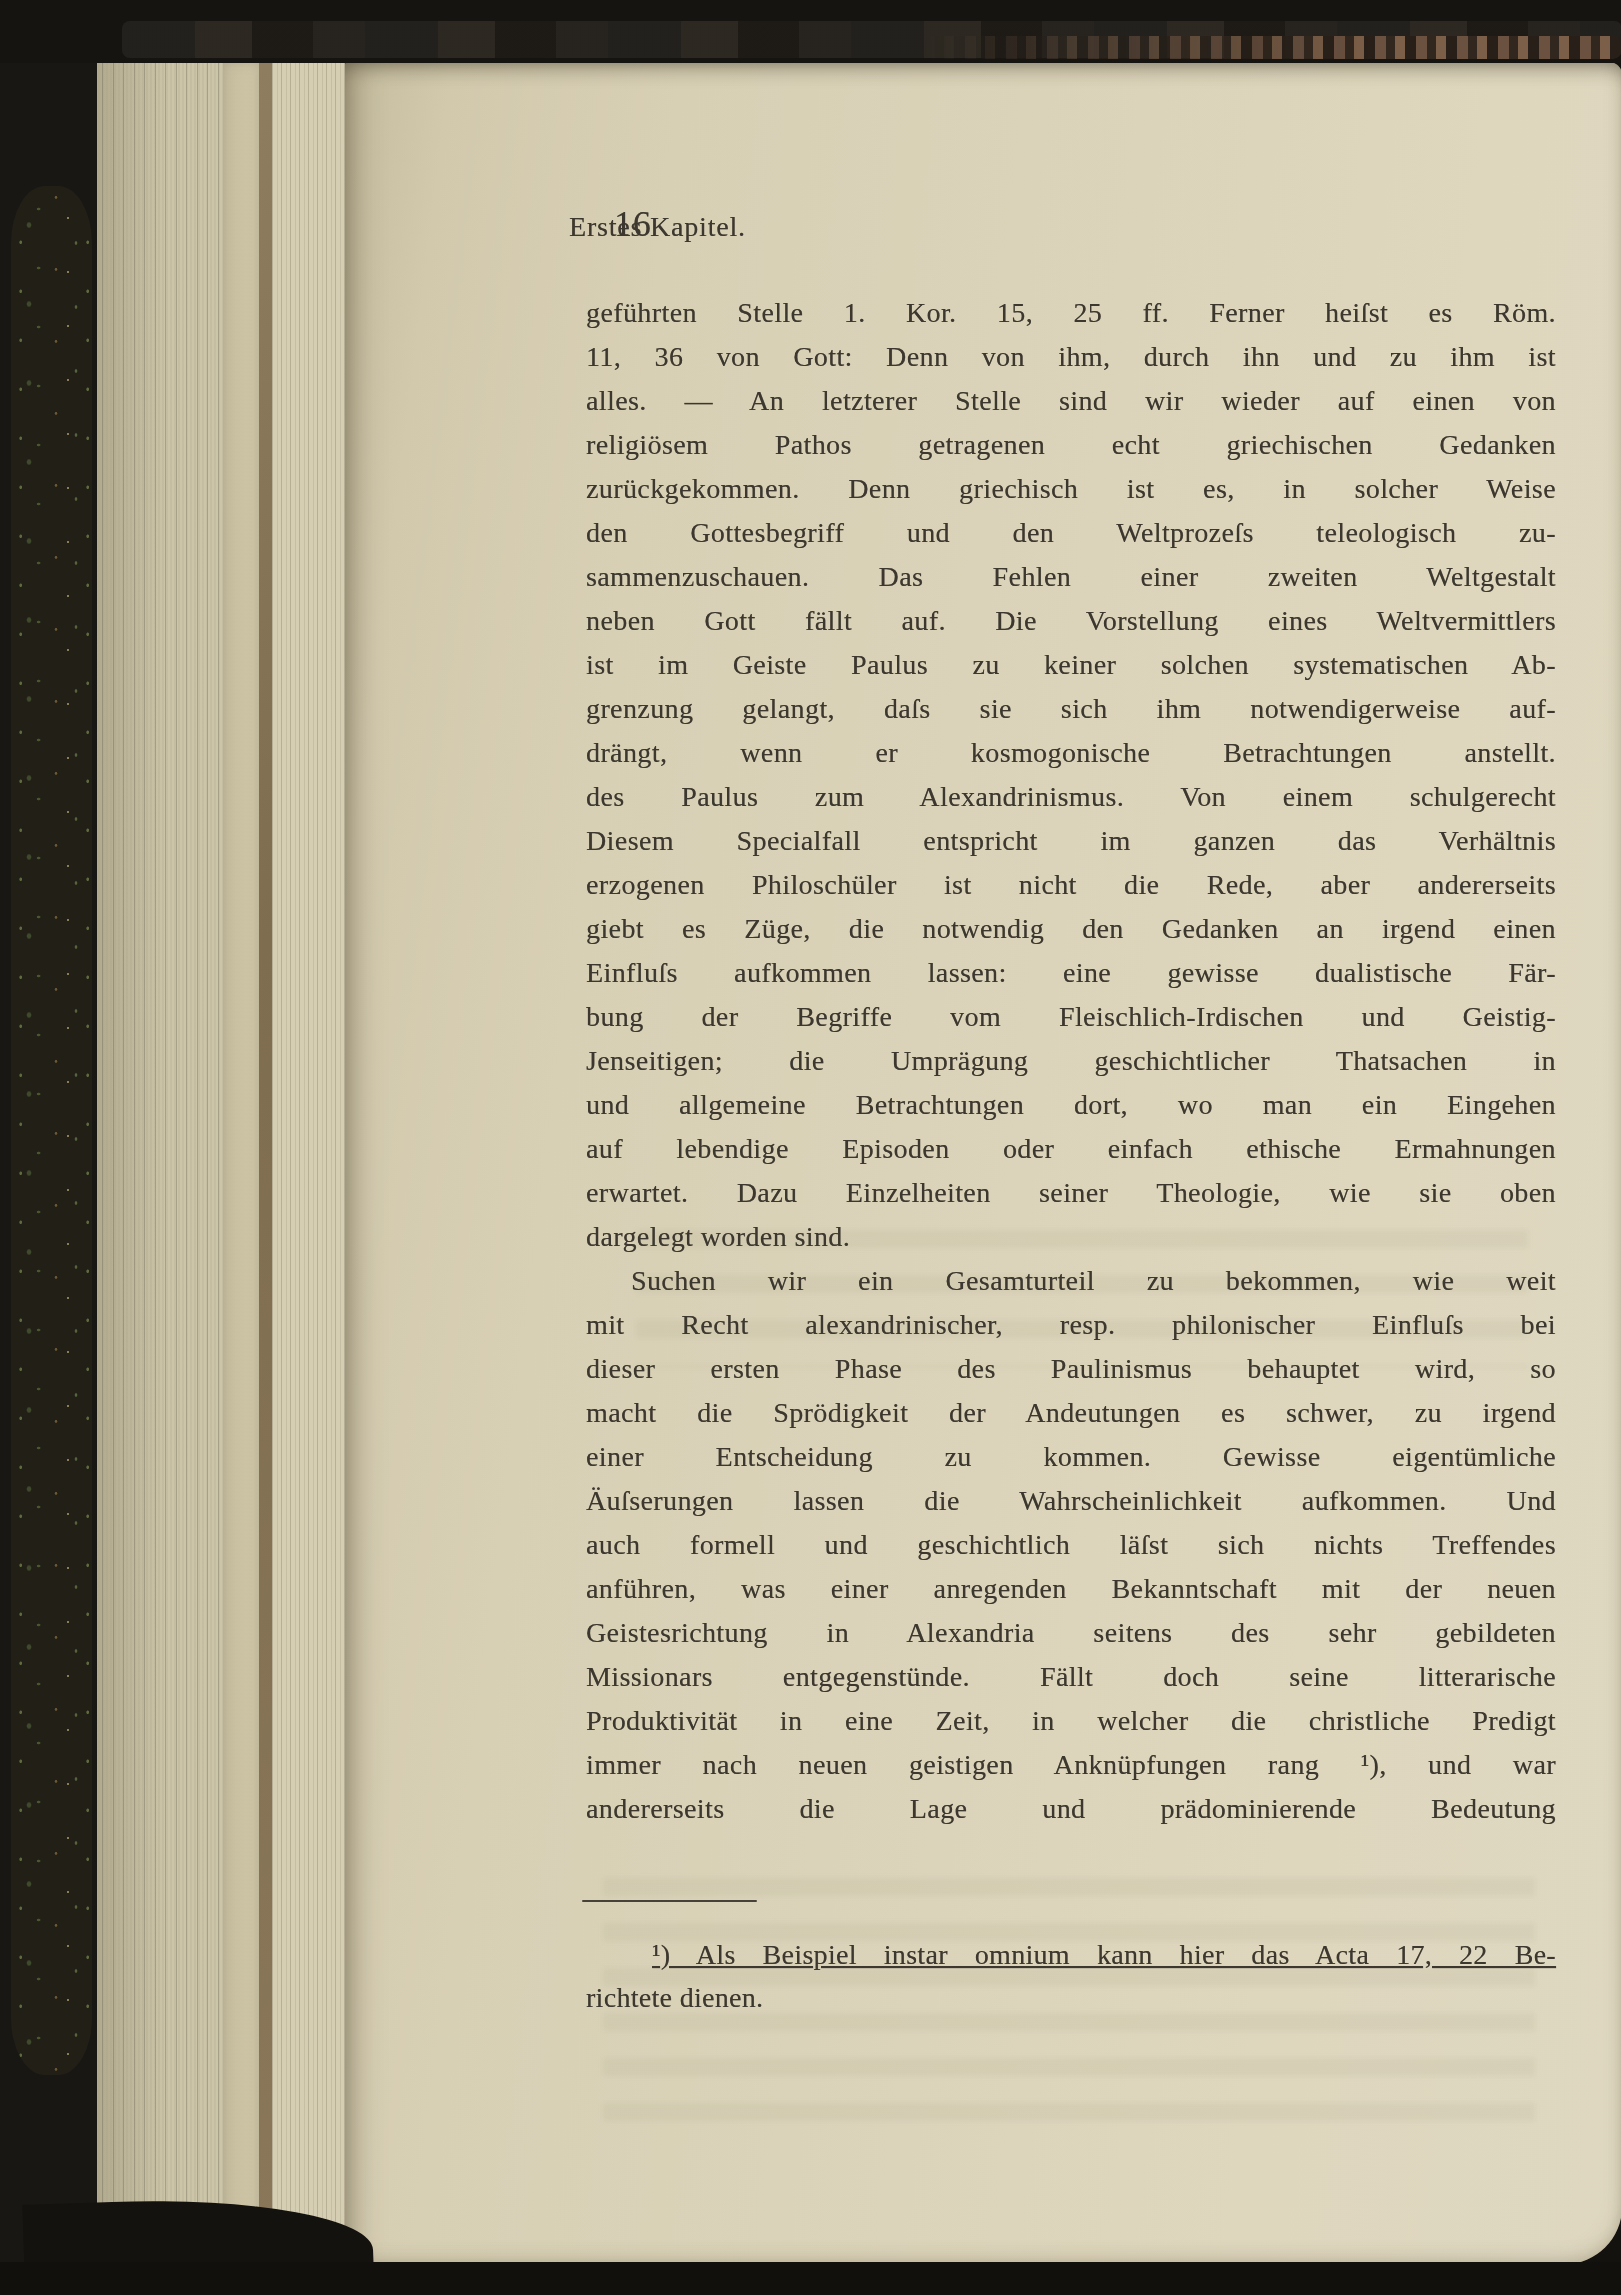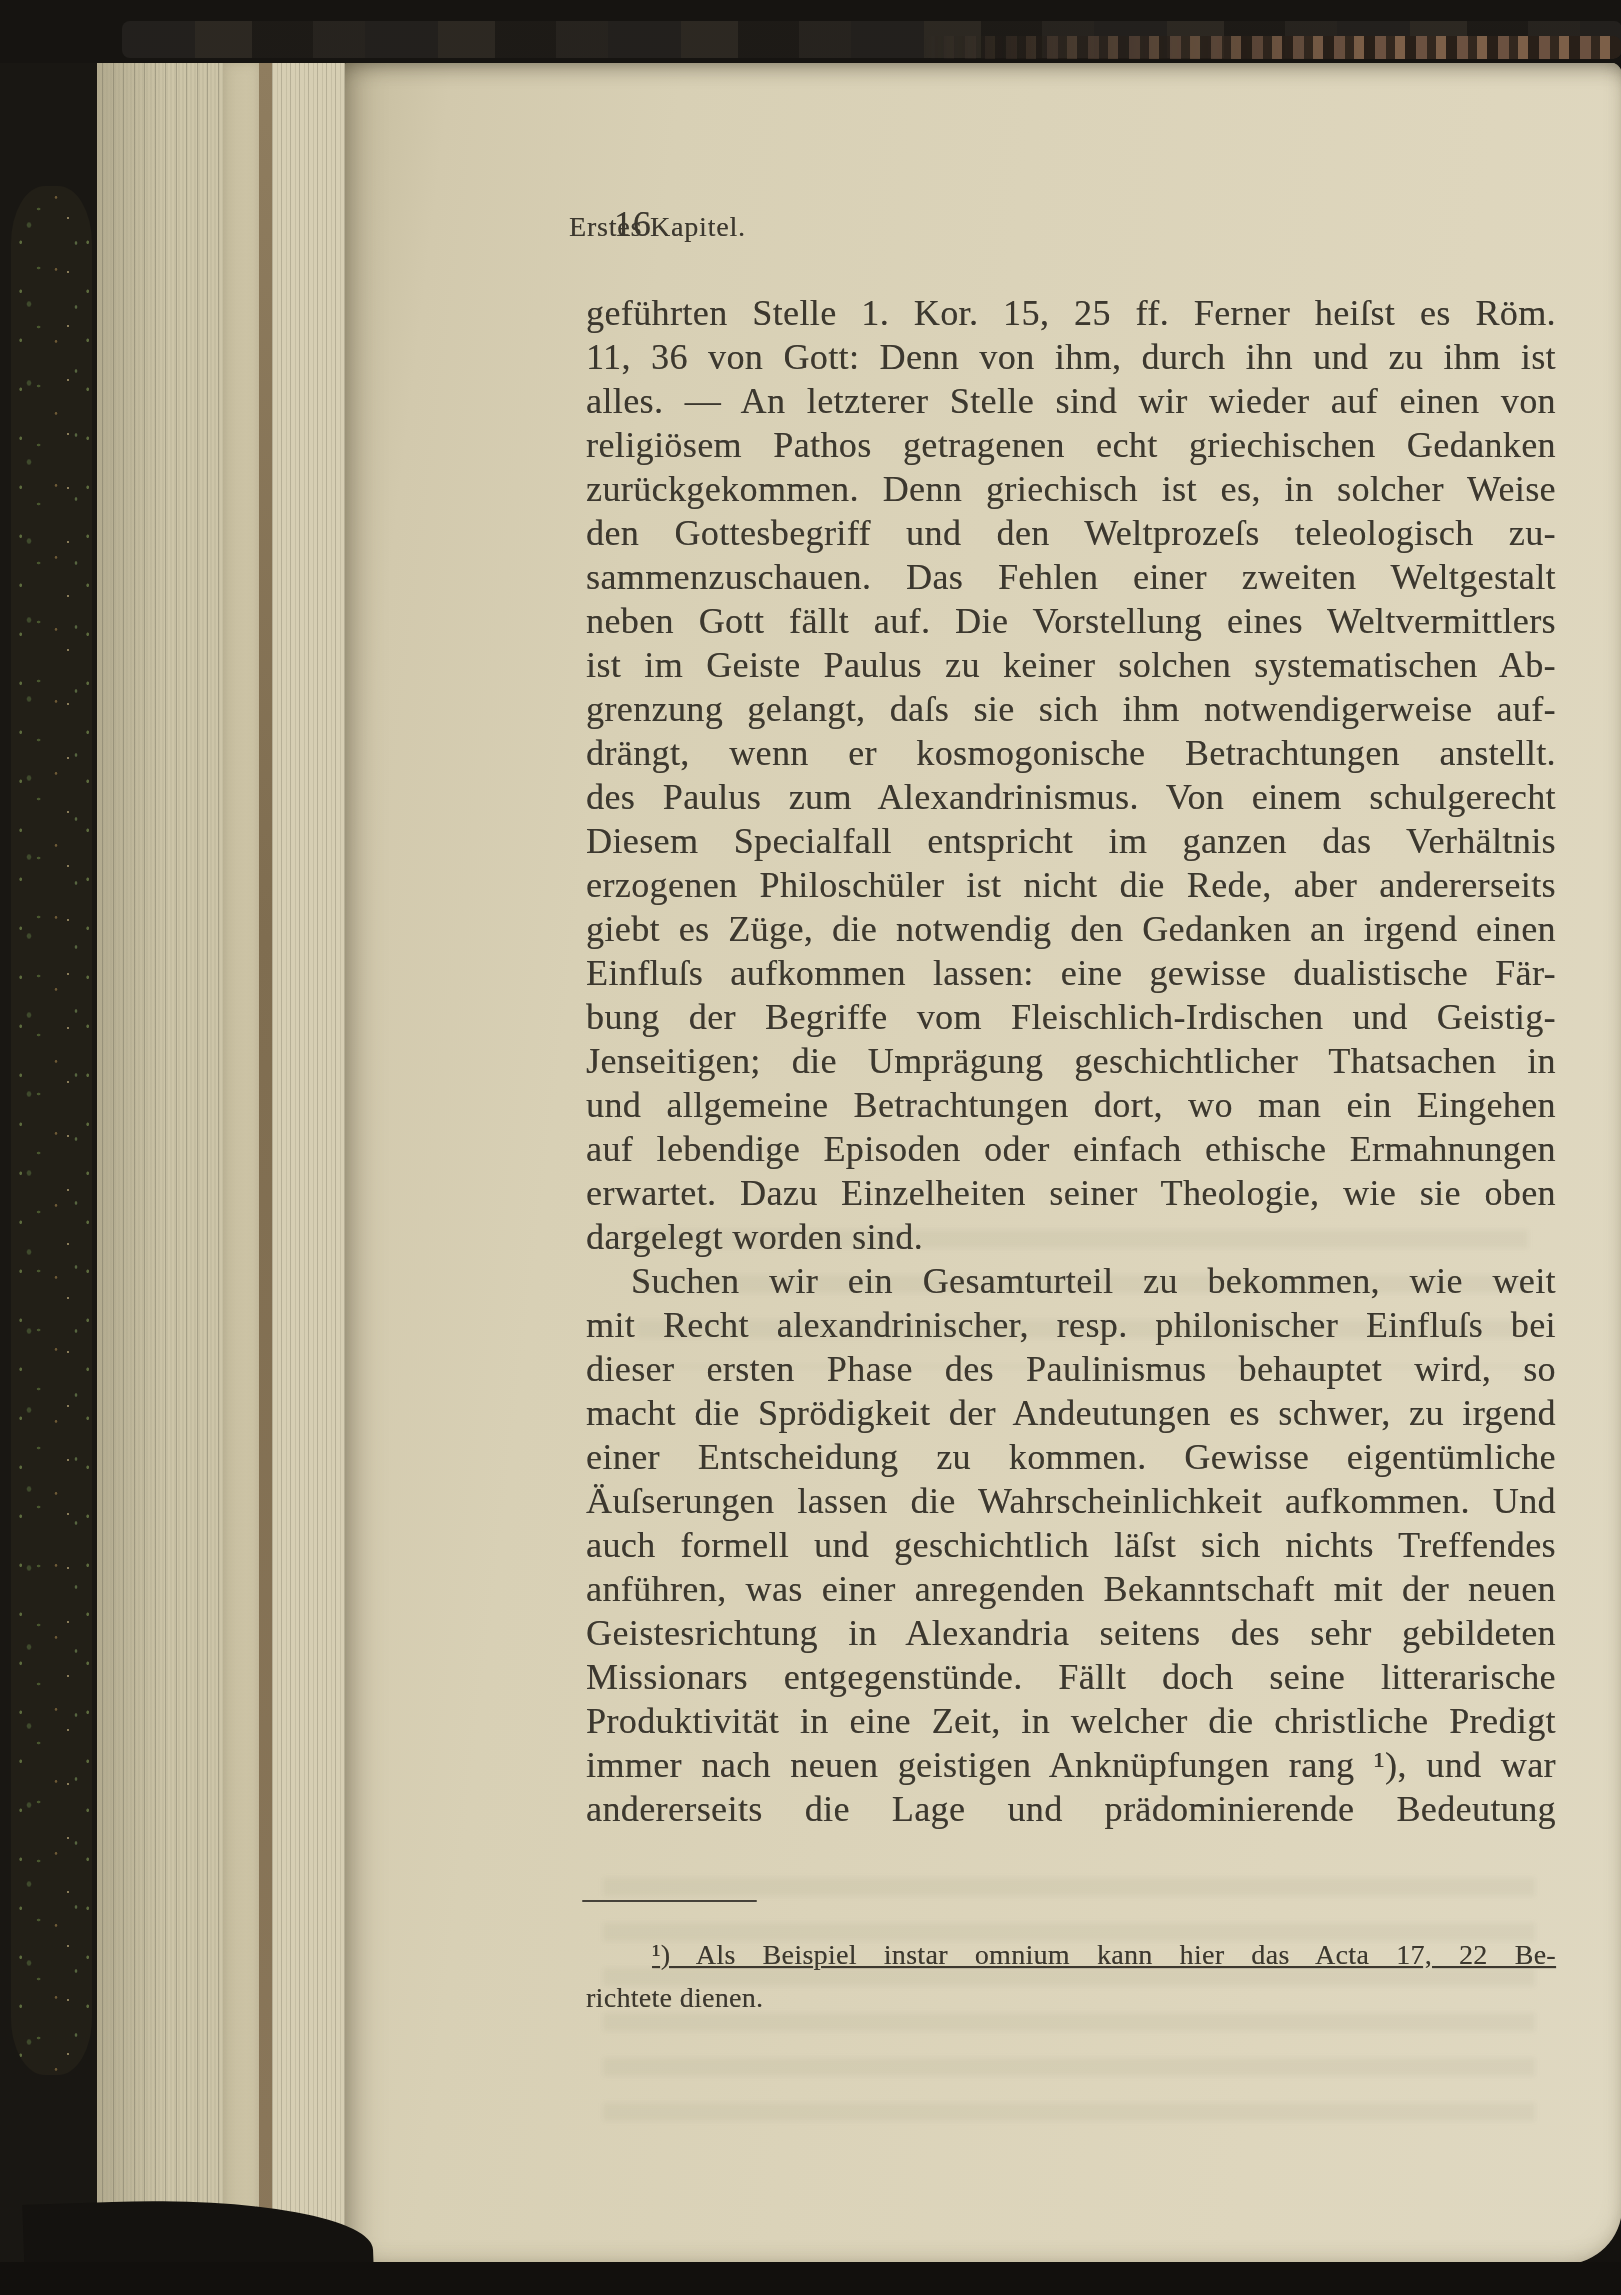--- a/index.html
+++ b/index.html
@@ -77,21 +77,21 @@
   .ghost.g2{left:259px;top:1816px;width:932px;height:243px;}
 
   
   .ink{color:#3c382f;text-shadow:0.2px 0.3px 0.5px rgba(58,52,40,.55);}
   .meta-row{position:absolute;left:242px;top:148px;width:970px;height:34px;margin-left:28px;}
   .page-number{position:absolute;left:0;top:-4.9px;font-size:36px;line-height:39px;letter-spacing:0.8px;}
   .running-header{display:block;text-align:left;font-size:28px;line-height:34px;letter-spacing:0.8px;margin-left:-45px;}
 
   .body-lines{position:absolute;left:242px;top:229px;width:970px;}
   .line{
-    height:44px;line-height:44px;font-size:36px;letter-spacing:0.4px;
+    height:44px;line-height:44px;font-size:28px;letter-spacing:0.4px;
     white-space:normal;overflow:visible;
   }
   .line.j{text-align:justify;text-align-last:justify;text-justify:inter-word;}
 
   .fn-rule{position:absolute;left:238px;top:1838px;width:175px;height:2.4px;background:#46423a;border-radius:1.6px;}
   .footnote-lines{position:absolute;left:242px;top:1871px;width:970px;}
   .fn-line{height:43px;line-height:43px;font-size:28px;letter-spacing:0.3px;}
   .fn-line.j{text-align:justify;text-align-last:justify;text-justify:inter-word;}
 </style>
 </head>

